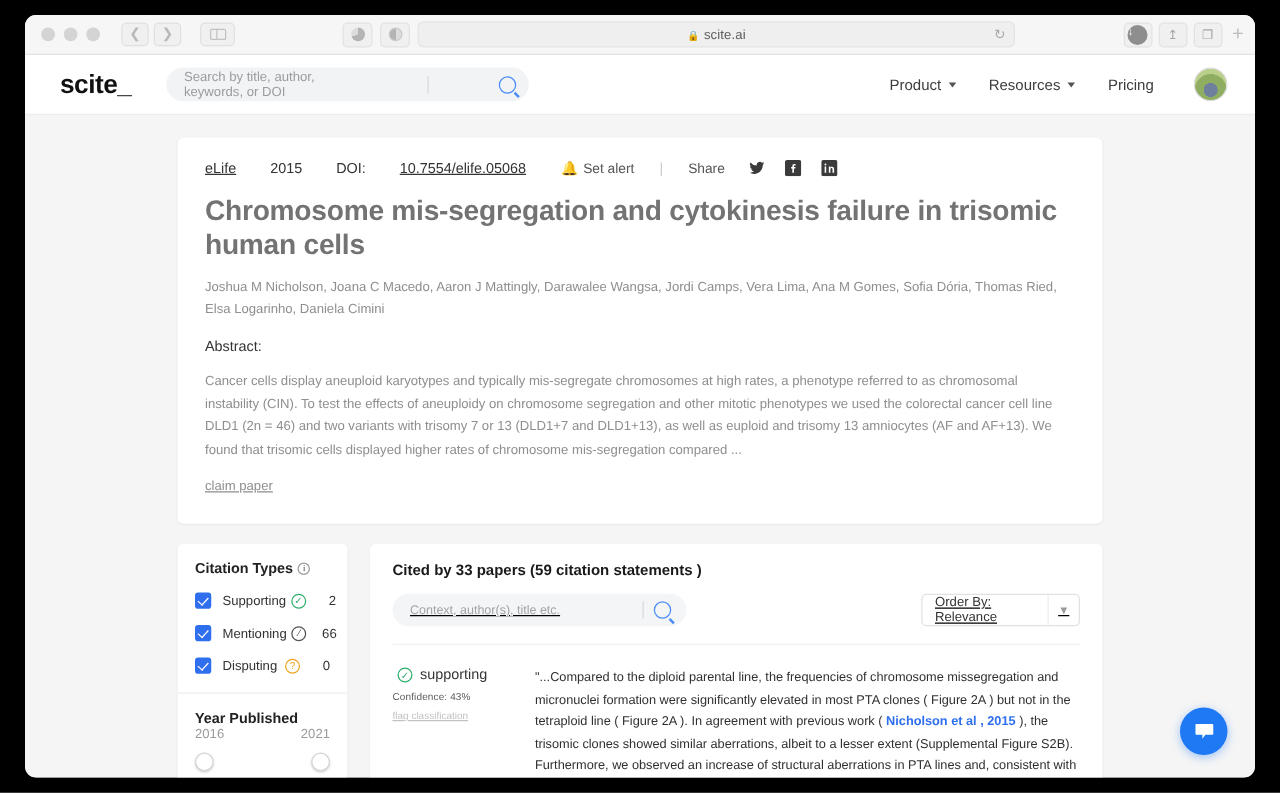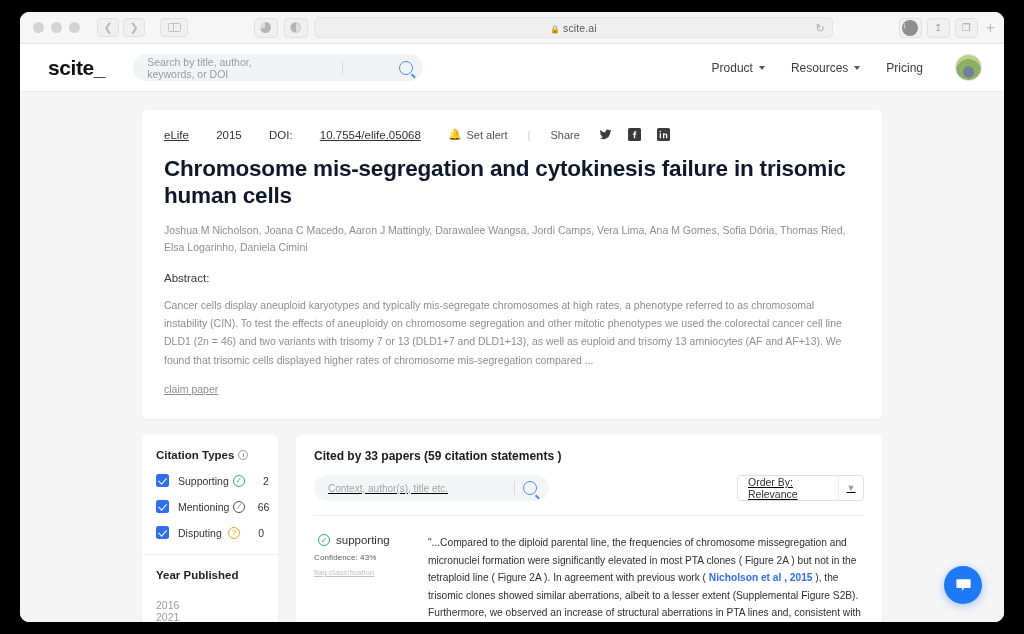--- a/index.html
+++ b/index.html
@@ -58,21 +58,21 @@
     width: 24px; height: 20px; border-radius: 4px;
     background: #f0f0f0; border: 1px solid #e2e2e2;
     display:flex; align-items:center; justify-content:center;
   }
   .pie { width: 11px; height: 11px; border-radius: 50%;
          background: conic-gradient(#b4b4b4 0 70%, #dcdcdc 0 100%); }
   .halfmoon { width: 11px; height: 11px; border-radius: 50%;
               background: linear-gradient(90deg, #b4b4b4 50%, #dcdcdc 50%);
               border: 1px solid #c9c9c9; }
   .urlbar {
-    width: 519px; height: 21px; border-radius: 5px;
+    width: 478px; height: 21px; border-radius: 5px;
     background: #efefef; border: 1px solid #e4e4e4;
     display: flex; align-items: center; justify-content: center;
     position: relative;
   }
   .url-text {
     font-size: 10.5px; color: #5c5c5c; letter-spacing: .1px;
   }
   .lock { font-size: 8px; color: #8a8a8a; margin-right: 3px; }
   .reload {
     position: absolute; right: 7px; top: 50%; transform: translateY(-50%);
@@ -140,21 +140,21 @@
     box-shadow: 0 1px 2px rgba(0,0,0,.05);
   }
   .meta-row { display:flex; align-items:center; gap:12px; font-size: 11.5px; color:#333; flex-wrap:wrap;}
   .meta-row a { color:#333; text-decoration: underline; }
   .meta-sep { color:#c9c9c9; margin: 0 8px; }
   .bell { font-size: 11px; margin-right: 4px; color:#555;}
   .alert-btn { display:flex; align-items:center; margin-left: 16px; color:#555; font-size:11px; cursor:pointer;}
   .share-lbl { font-size: 11px; color:#555; margin-right: 7px;}
   .sicon { width:13px;height:13px; display:inline-block; margin-right:4px; vertical-align:-2px;}
   .paper-title {
-    font-size: 22.5px; font-weight: 700; color: #0f172a;
+    font-size: 22.5px; font-weight: 700; color: #737373;
     margin: 14px 0 13px; letter-spacing: -.2px; line-height: 1.2;
   }
   .authors { font-size: 10.5px; color: #8e8e8e; line-height: 1.6; }
   .abs-label { font-size: 11.5px; color: #333; font-weight: 400; margin: 16px 0 12px; }
   .abstract { font-size: 10.5px; color: #8e8e8e; line-height: 1.75; }
   .claim { display:inline-block; margin-top: 14px; font-size: 10.5px; color:#8e8e8e;
            text-decoration: underline; cursor:pointer; }
 
   .columns { display: flex; gap: 18px; margin-top: 16px; align-items: flex-start; }
 
@@ -181,21 +181,21 @@
     border:solid #fff; border-width: 0 1.7px 1.7px 0; transform: rotate(42deg);
   }
   .opt-label { flex:1; }
   .tico { width:12px;height:12px;border-radius:50%; display:inline-flex;
           align-items:center;justify-content:center;font-size:8px;flex:none;margin-left:4px;}
   .tico.sup { border:1.2px solid #2fae6d; color:#2fae6d; }
   .tico.men { border:1.2px solid #545454; color:#545454; }
   .tico.dis { border:1.2px solid #efa320; color:#efa320; }
   .cnt { font-size:10.5px; color:#333; margin-left: 10px; min-width: 14px; text-align:right;}
 
-  .yr-row { display:flex; justify-content:space-between; margin-top: 18px; font-size: 10.5px; color:#9b9b9b;flex-direction:column;}
+  .yr-row { display:flex; justify-content:space-between; margin-top: 0; font-size: 10.5px; color:#9b9b9b;}
   .slider { position:relative; height: 16px; margin-top: 8px; }
   .knob { position:absolute; top:1px; width:15px;height:15px;border-radius:50%; background:#fff;
           border:1px solid #d5d5d5; box-shadow:0 1px 2px rgba(0,0,0,.18); cursor:pointer;}
 
   
   .results { flex:1; background:#fff; border-radius:5px; box-shadow:0 1px 2px rgba(0,0,0,.05);
              padding: 14px 18px 0; min-height: 420px;}
   .cited-h { font-size: 12px; font-weight:700; color:#1a1a1a; }
   .tools { display:flex; align-items:center; margin-top: 12px; text-decoration: underline; }
   .ctx-search {

